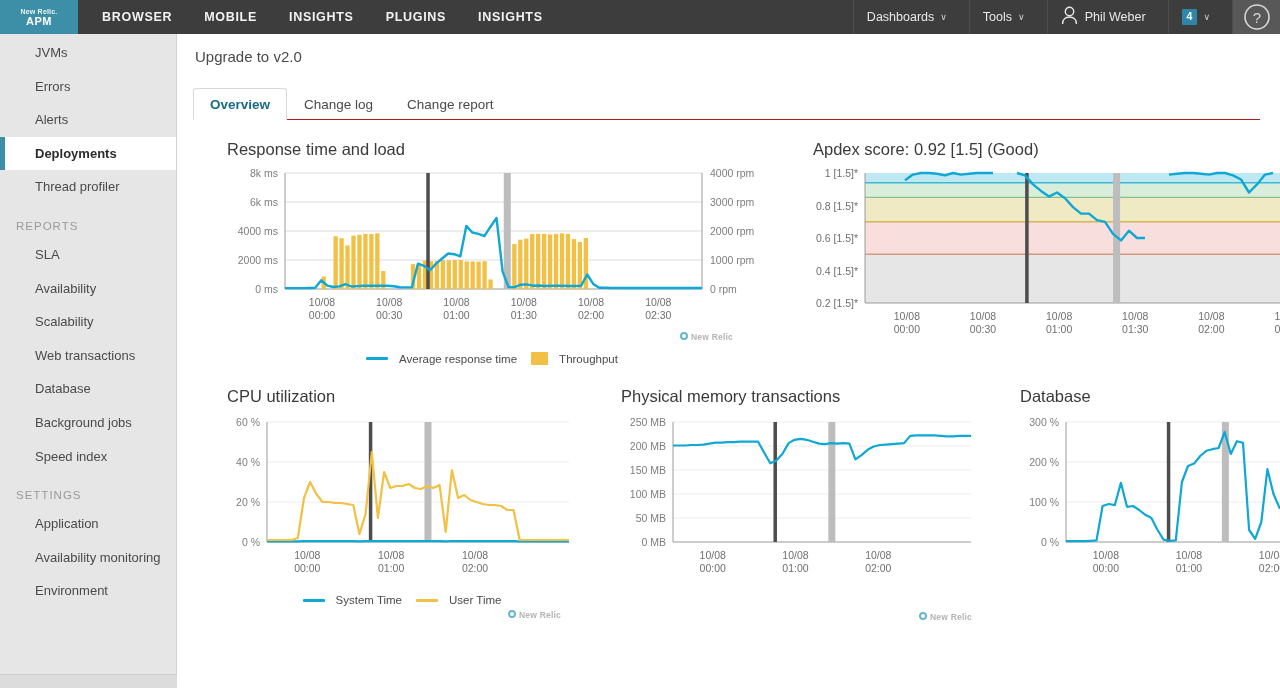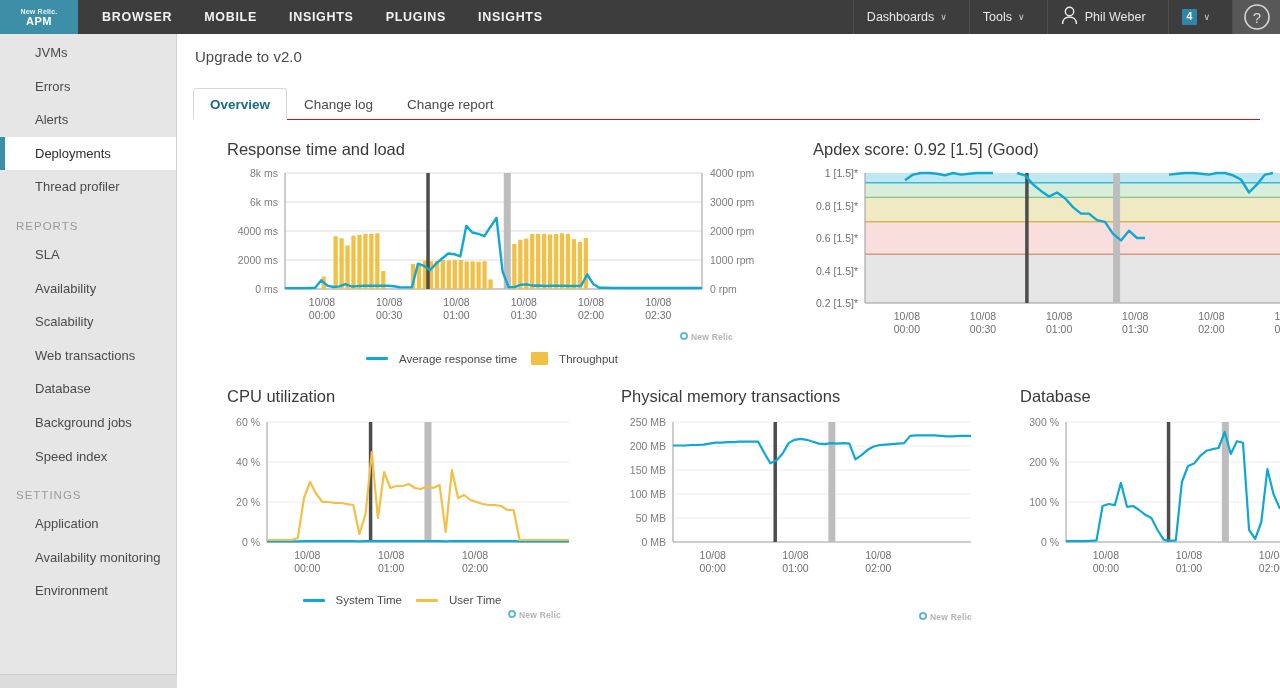--- a/index.html
+++ b/index.html
@@ -76,21 +76,21 @@
     position: relative;
   }
   .side-item {
     padding: 9px 10px 9px 35px;
     color: #4a4a4a;
     cursor: pointer;
     line-height: 1.2;
   }
   .side-item.active {
     background: #ffffff;
-    font-weight: normal;
+    font-weight: bold;
     color: #2c2c2c;
     border-left: 5px solid #3c8fa6;
     padding-left: 30px;
   }
   .side-head {
     padding: 16px 10px 6px 16px;
     font-size: 11.5px;
     letter-spacing: 1px;
     color: #9a9a9a;
   }

